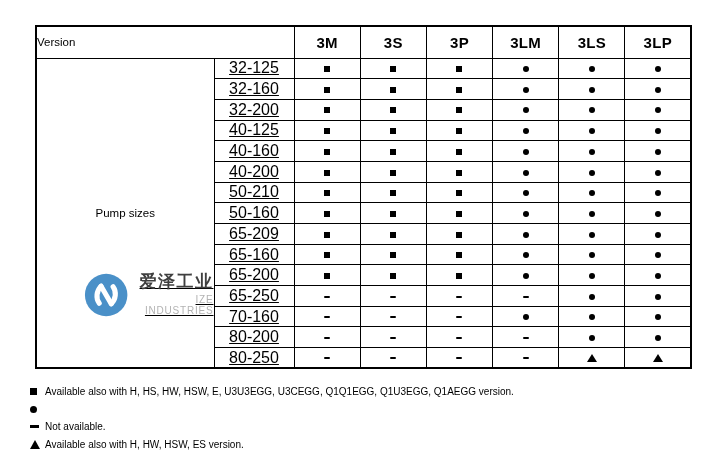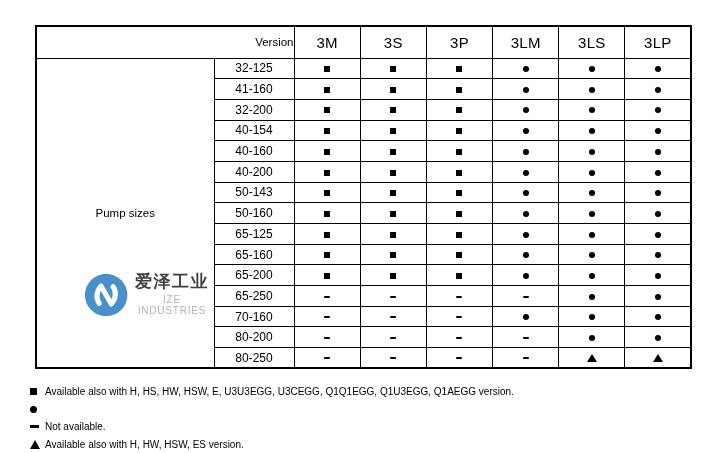--- a/index.html
+++ b/index.html
@@ -19,56 +19,57 @@
     left: 35px; top: 25px;
     width: 655px;
     border-collapse: collapse;
     table-layout: fixed;
     border: 2px solid #000;
   }
   table.avail th, table.avail td { border: 1px solid #000; padding: 0; }
   thead tr { height: 32px; }
   tbody tr { height: 20.7px; }
   th.version-header {
-    font-size: 11.5px; font-weight: 400; text-align: right;
+    font-size: 11.5px; font-weight: 400; text-align: left;
     border-bottom: 2px solid #000;
   }
   th.model-header {
-    font-size: 15px; font-weight: 400; text-align: center;
+    font-size: 15px; font-weight: 700; text-align: center;
     border-bottom: 2px solid #000;
     letter-spacing: 0.3px;
   }
   td.pump-cell {
     position: relative;
     text-align: center; vertical-align: middle;
     font-size: 11.5px;
     margin-left: 32px;
   }
-  td.size-cell { font-size: 12px; text-align: center; vertical-align: middle; }
+  td.size-cell { font-size: 16px; text-align: center; vertical-align: middle; text-decoration: underline; }
   td.sym-cell { text-align: center; vertical-align: middle; }
 
   
   .shape { display: inline-block; vertical-align: middle; }
   .shape-square { width: 6px; height: 6px; background: #000; }
   .shape-dot { width: 6px; height: 6px; border-radius: 50%; background: #000; }
   .shape-dash { width: 6px; height: 2px; background: #000; border-radius: 1px; }
   .shape-triangle {
     width: 0; height: 0; background: none;
     border-left: 5px solid transparent;
     border-right: 5px solid transparent;
     border-bottom: 8px solid #000;
   }
   .shape-bar { width: 9px; height: 3px; background: #000; }
 
   
   .logo {
     position: absolute;
     left: 47px; top: 212px;
     display: flex; align-items: center; gap: 2px;
-    text-align: center;
+    text-align: right;
+    text-decoration: underline;
   }
   .logo-text { display: flex; flex-direction: column; justify-content: center; }
   .logo-cn { font-size: 17px; font-weight: 600; color: #3f3f3f; letter-spacing: 1.5px; line-height: 1.1; }
   .logo-en { font-size: 10px; color: #b3b3b3; letter-spacing: 0.8px; margin-top: 2px; }
 
   
   .footnotes {
     position: absolute;
     left: 30px; top: 383px;
     display: flex; flex-direction: column;
@@ -130,39 +131,39 @@
   </td>
           <td class="size-cell">32-125</td>
           <td class="sym-cell"><span class="shape shape-square"></span></td>
           <td class="sym-cell"><span class="shape shape-square"></span></td>
           <td class="sym-cell"><span class="shape shape-square"></span></td>
           <td class="sym-cell"><span class="shape shape-dot"></span></td>
           <td class="sym-cell"><span class="shape shape-dot"></span></td>
           <td class="sym-cell"><span class="shape shape-dot"></span></td>
         </tr>
         <tr>
-          <td class="size-cell">41-160</td>
+          <td class="size-cell">32-160</td>
           <td class="sym-cell"><span class="shape shape-square"></span></td>
           <td class="sym-cell"><span class="shape shape-square"></span></td>
           <td class="sym-cell"><span class="shape shape-square"></span></td>
           <td class="sym-cell"><span class="shape shape-dot"></span></td>
           <td class="sym-cell"><span class="shape shape-dot"></span></td>
           <td class="sym-cell"><span class="shape shape-dot"></span></td>
         </tr>
         <tr>
           <td class="size-cell">32-200</td>
           <td class="sym-cell"><span class="shape shape-square"></span></td>
           <td class="sym-cell"><span class="shape shape-square"></span></td>
           <td class="sym-cell"><span class="shape shape-square"></span></td>
           <td class="sym-cell"><span class="shape shape-dot"></span></td>
           <td class="sym-cell"><span class="shape shape-dot"></span></td>
           <td class="sym-cell"><span class="shape shape-dot"></span></td>
         </tr>
         <tr>
-          <td class="size-cell">40-154</td>
+          <td class="size-cell">40-125</td>
           <td class="sym-cell"><span class="shape shape-square"></span></td>
           <td class="sym-cell"><span class="shape shape-square"></span></td>
           <td class="sym-cell"><span class="shape shape-square"></span></td>
           <td class="sym-cell"><span class="shape shape-dot"></span></td>
           <td class="sym-cell"><span class="shape shape-dot"></span></td>
           <td class="sym-cell"><span class="shape shape-dot"></span></td>
         </tr>
         <tr>
           <td class="size-cell">40-160</td>
           <td class="sym-cell"><span class="shape shape-square"></span></td>
@@ -175,39 +176,39 @@
         <tr>
           <td class="size-cell">40-200</td>
           <td class="sym-cell"><span class="shape shape-square"></span></td>
           <td class="sym-cell"><span class="shape shape-square"></span></td>
           <td class="sym-cell"><span class="shape shape-square"></span></td>
           <td class="sym-cell"><span class="shape shape-dot"></span></td>
           <td class="sym-cell"><span class="shape shape-dot"></span></td>
           <td class="sym-cell"><span class="shape shape-dot"></span></td>
         </tr>
         <tr>
-          <td class="size-cell">50-143</td>
+          <td class="size-cell">50-210</td>
           <td class="sym-cell"><span class="shape shape-square"></span></td>
           <td class="sym-cell"><span class="shape shape-square"></span></td>
           <td class="sym-cell"><span class="shape shape-square"></span></td>
           <td class="sym-cell"><span class="shape shape-dot"></span></td>
           <td class="sym-cell"><span class="shape shape-dot"></span></td>
           <td class="sym-cell"><span class="shape shape-dot"></span></td>
         </tr>
         <tr>
           <td class="size-cell">50-160</td>
           <td class="sym-cell"><span class="shape shape-square"></span></td>
           <td class="sym-cell"><span class="shape shape-square"></span></td>
           <td class="sym-cell"><span class="shape shape-square"></span></td>
           <td class="sym-cell"><span class="shape shape-dot"></span></td>
           <td class="sym-cell"><span class="shape shape-dot"></span></td>
           <td class="sym-cell"><span class="shape shape-dot"></span></td>
         </tr>
         <tr>
-          <td class="size-cell">65-125</td>
+          <td class="size-cell">65-209</td>
           <td class="sym-cell"><span class="shape shape-square"></span></td>
           <td class="sym-cell"><span class="shape shape-square"></span></td>
           <td class="sym-cell"><span class="shape shape-square"></span></td>
           <td class="sym-cell"><span class="shape shape-dot"></span></td>
           <td class="sym-cell"><span class="shape shape-dot"></span></td>
           <td class="sym-cell"><span class="shape shape-dot"></span></td>
         </tr>
         <tr>
           <td class="size-cell">65-160</td>
           <td class="sym-cell"><span class="shape shape-square"></span></td>

